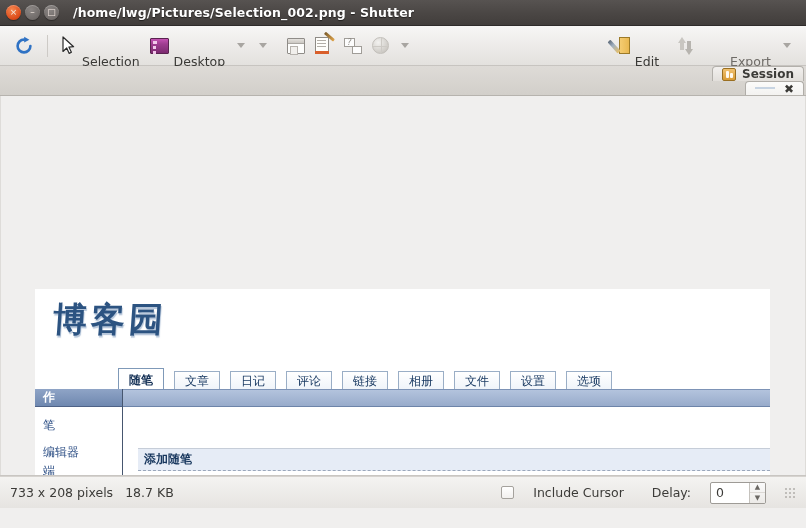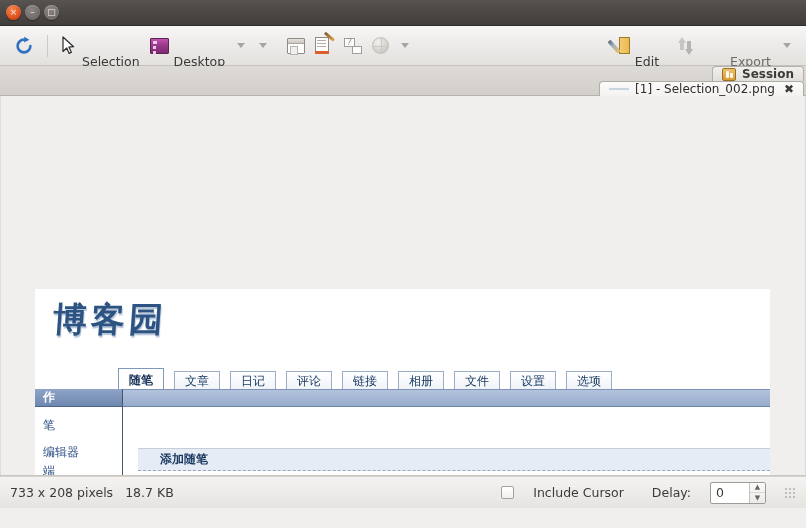--- a/index.html
+++ b/index.html
@@ -257,21 +257,21 @@
     position: absolute; left: 89px; top: 119px; right: 0; bottom: 0;
     background: #ffffff;
   }
   #shot-main .panel {
     position: absolute; left: 14px; right: 0; top: 40px;
     border-top: 1px solid #c6cdd8;
   }
   #shot-main .panel-title {
     height: 22px; background: #e6ecf6;
     border-bottom: 1px dashed #9aa7bb;
-    display: flex; align-items: center; padding-left: 22px;
+    display: flex; align-items: center; padding-left: 6px;
     font-size: 12px; color: #17365d; font-weight: bold;
   }
 
   
   #statusbar {
     height: 32px;
     background: linear-gradient(to bottom,#f4f3f1,#e6e4e1);
     display: flex; align-items: center;
     padding: 0 10px;
     font-size: 12.5px; color: #3c3b38;
@@ -312,20 +312,21 @@
     <div class="wc close">
         <span>×</span>
       </div>
     <div class="wc min">
         <span>–</span>
       </div>
     <div class="wc max">
         <span>□</span>
       </div>
   </div>
+  <div id="wintitle">/home/lwg/Pictures/Selection_002.png - Shutter</div>
 </div>
 
 <div id="toolbar">
 
   <div class="tb-item" style="padding:0 6px;">
     <span class="ico" style="width:20px;height:20px;">
       <svg width="20" height="20" viewBox="0 0 20 20">
         <path d="M10 3.6 A6.4 6.4 0 1 0 16.4 10" fill="none" stroke="#2f72c4" stroke-width="2.6" stroke-linecap="round"></path>
         <path d="M10.2 0.8 L10.2 6.6 L15.4 3.7 Z" fill="#2f72c4"></path>
       </svg>
@@ -401,21 +402,20 @@
 
 <div id="tabstrip">
   <div class="tab session">
     <span class="ico ico-session"></span>
     <span>Session</span>
   </div>
   <div class="tab active">
     <span class="ico ico-thumb">
         <i></i>
       </span>
-    <span>[1] - Selection_002.png</span>
     <span class="close-x">✖</span>
   </div>
 </div>
 
 <div id="canvas">
 
   <div id="shot">
 
     <div id="shot-logo">博客园</div>
 

